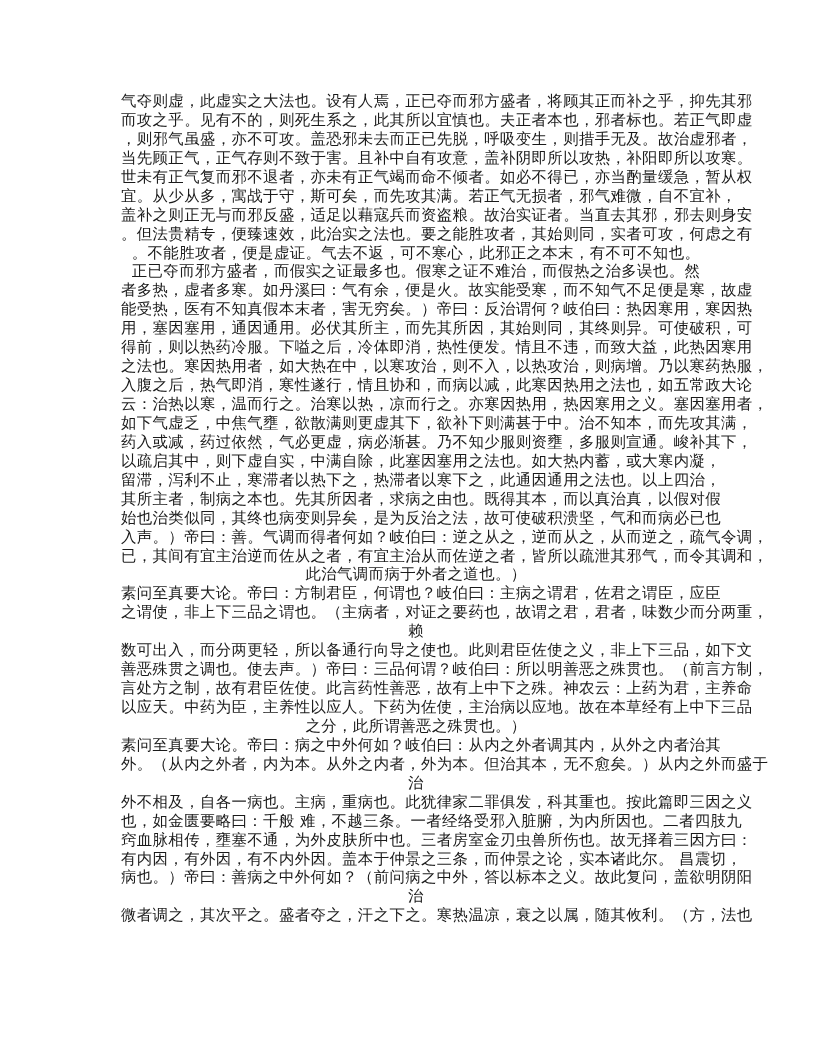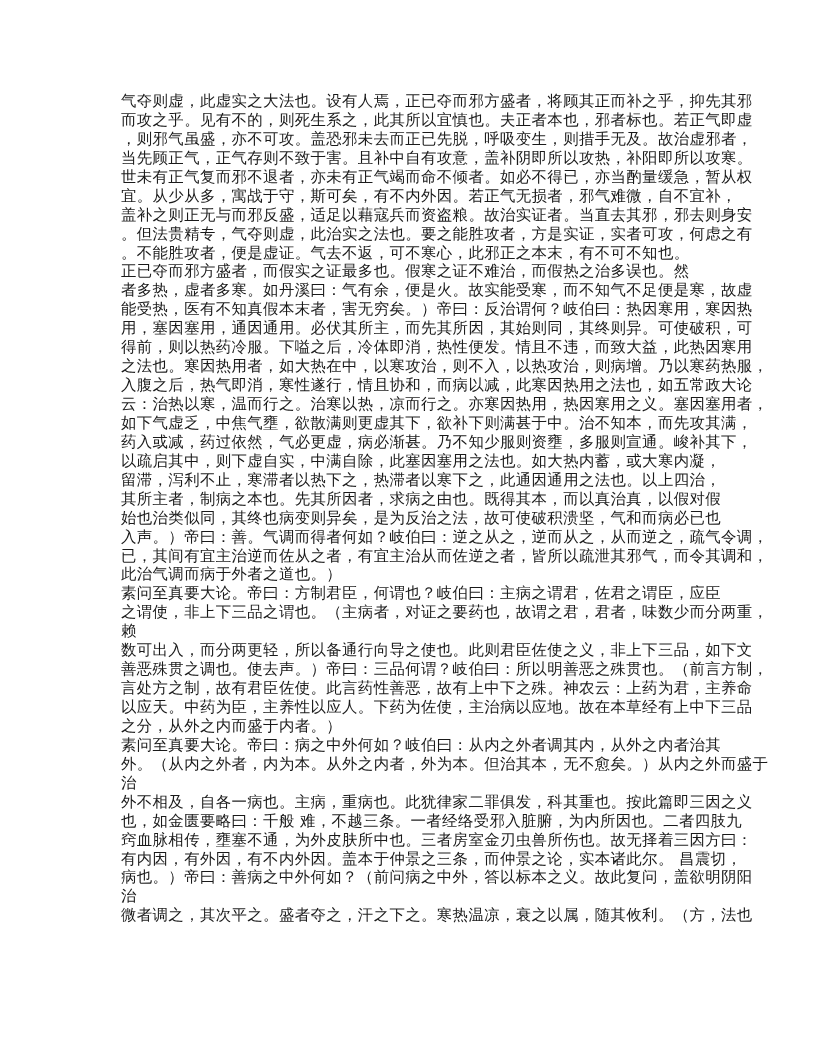--- a/index.html
+++ b/index.html
@@ -21,34 +21,35 @@
     top: 92px;
     width: 590px;
   }
   .line {
     display: block;
     height: 18.95px;
     line-height: 18.95px;
     font-size: 15.4px;
     white-space: nowrap;
     letter-spacing: 0.4px;
+    text-align: center;
   }
 </style>
 </head>
 <body>
 
 <div class="page">
   <span class="line">气夺则虚，此虚实之大法也。设有人焉，正已夺而邪方盛者，将顾其正而补之乎，抑先其邪</span>
   <span class="line">而攻之乎。见有不的，则死生系之，此其所以宜慎也。夫正者本也，邪者标也。若正气即虚</span>
   <span class="line">，则邪气虽盛，亦不可攻。盖恐邪未去而正已先脱，呼吸变生，则措手无及。故治虚邪者，</span>
   <span class="line">当先顾正气，正气存则不致于害。且补中自有攻意，盖补阴即所以攻热，补阳即所以攻寒。</span>
   <span class="line">世未有正气复而邪不退者，亦未有正气竭而命不倾者。如必不得已，亦当酌量缓急，暂从权</span>
-  <span class="line">宜。从少从多，寓战于守，斯可矣，有不内外因。若正气无损者，邪气难微，自不宜补，</span>
+  <span class="line">宜。从少从多，寓战于守，斯可矣，而先攻其满。若正气无损者，邪气难微，自不宜补，</span>
   <span class="line">盖补之则正无与而邪反盛，适足以藉寇兵而资盗粮。故治实证者。当直去其邪，邪去则身安</span>
-  <span class="line">。但法贵精专，气夺则虚，此治实之法也。要之能胜攻者，方是实证，实者可攻，何虑之有</span>
+  <span class="line">。但法贵精专，便臻速效，此治实之法也。要之能胜攻者，其始则同，实者可攻，何虑之有</span>
   <span class="line">。不能胜攻者，便是虚证。气去不返，可不寒心，此邪正之本末，有不可不知也。</span>
   <span class="line">正已夺而邪方盛者，而假实之证最多也。假寒之证不难治，而假热之治多误也。然</span>
   <span class="line">者多热，虚者多寒。如丹溪曰：气有余，便是火。故实能受寒，而不知气不足便是寒，故虚</span>
   <span class="line">能受热，医有不知真假本末者，害无穷矣。）帝曰：反治谓何？岐伯曰：热因寒用，寒因热</span>
   <span class="line">用，塞因塞用，通因通用。必伏其所主，而先其所因，其始则同，其终则异。可使破积，可</span>
   <span class="line">得前，则以热药冷服。下嗌之后，冷体即消，热性便发。情且不违，而致大益，此热因寒用</span>
   <span class="line">之法也。寒因热用者，如大热在中，以寒攻治，则不入，以热攻治，则病增。乃以寒药热服，</span>
   <span class="line">入腹之后，热气即消，寒性遂行，情且协和，而病以减，此寒因热用之法也，如五常政大论</span>
   <span class="line">云：治热以寒，温而行之。治寒以热，凉而行之。亦寒因热用，热因寒用之义。塞因塞用者，</span>
   <span class="line">如下气虚乏，中焦气壅，欲散满则更虚其下，欲补下则满甚于中。治不知本，而先攻其满，</span>
@@ -60,21 +61,21 @@
   <span class="line">入声。）帝曰：善。气调而得者何如？岐伯曰：逆之从之，逆而从之，从而逆之，疏气令调，</span>
   <span class="line">已，其间有宜主治逆而佐从之者，有宜主治从而佐逆之者，皆所以疏泄其邪气，而令其调和，</span>
   <span class="line">此治气调而病于外者之道也。）</span>
   <span class="line">素问至真要大论。帝曰：方制君臣，何谓也？岐伯曰：主病之谓君，佐君之谓臣，应臣</span>
   <span class="line">之谓使，非上下三品之谓也。（主病者，对证之要药也，故谓之君，君者，味数少而分两重，</span>
   <span class="line">赖</span>
   <span class="line">数可出入，而分两更轻，所以备通行向导之使也。此则君臣佐使之义，非上下三品，如下文</span>
   <span class="line">善恶殊贯之调也。使去声。）帝曰：三品何谓？岐伯曰：所以明善恶之殊贯也。（前言方制，</span>
   <span class="line">言处方之制，故有君臣佐使。此言药性善恶，故有上中下之殊。神农云：上药为君，主养命</span>
   <span class="line">以应天。中药为臣，主养性以应人。下药为佐使，主治病以应地。故在本草经有上中下三品</span>
-  <span class="line">之分，从外之内而盛于内者。）</span>
+  <span class="line">之分，此所谓善恶之殊贯也。）</span>
   <span class="line">素问至真要大论。帝曰：病之中外何如？岐伯曰：从内之外者调其内，从外之内者治其</span>
   <span class="line">外。（从内之外者，内为本。从外之内者，外为本。但治其本，无不愈矣。）从内之外而盛于</span>
   <span class="line">治</span>
   <span class="line">外不相及，自各一病也。主病，重病也。此犹律家二罪俱发，科其重也。按此篇即三因之义</span>
   <span class="line">也，如金匮要略曰：千般 难，不越三条。一者经络受邪入脏腑，为内所因也。二者四肢九</span>
   <span class="line">窍血脉相传，壅塞不通，为外皮肤所中也。三者房室金刃虫兽所伤也。故无择着三因方曰：</span>
   <span class="line">有内因，有外因，有不内外因。盖本于仲景之三条，而仲景之论，实本诸此尔。 昌震切，</span>
   <span class="line">病也。）帝曰：善病之中外何如？（前问病之中外，答以标本之义。故此复问，盖欲明阴阳</span>
   <span class="line">治</span>
   <span class="line">微者调之，其次平之。盛者夺之，汗之下之。寒热温凉，衰之以属，随其攸利。（方，法也</span>

